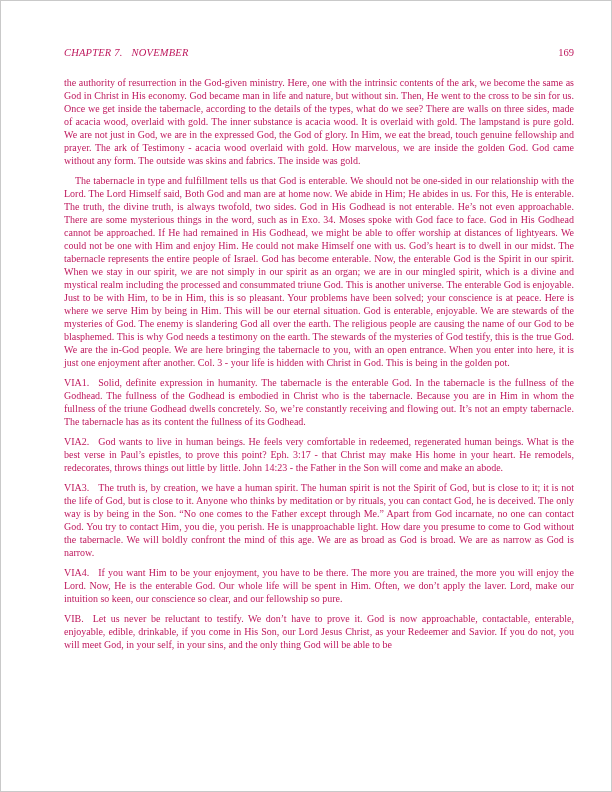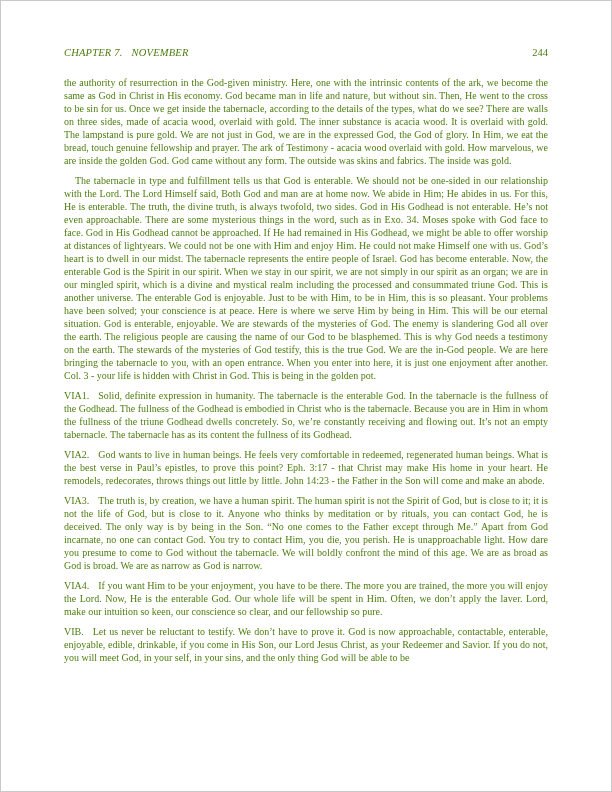--- a/index.html
+++ b/index.html
@@ -7,23 +7,23 @@
     padding: 0;
     background: #ffffff;
   }
   .page {
     position: relative;
     width: 612px;
     height: 792px;
     box-sizing: border-box;
     background: #ffffff;
     border: 1px solid #c9c9c9;
-    padding: 45px 63px 40px 63px;
+    padding: 45px 37px 40px 63px;
     font-family: "Liberation Serif", "DejaVu Serif", serif;
-    color: #4d7c0f;
+    color: #be185d;
     overflow: hidden;
   }
   .running-header {
     display: flex;
     justify-content: space-between;
     align-items: baseline;
     font-size: 10.5px;
     line-height: 13px;
   }
   .chapter-heading {
@@ -58,21 +58,21 @@
 </style>
 </head>
 <body>
 
 <div class="page">
 
   <div class="running-header">
     <div class="chapter-heading">
       <span>CHAPTER 7.</span><span class="chapter-title">NOVEMBER</span>
     </div>
-    <div class="page-number">244</div>
+    <div class="page-number">169</div>
   </div>
 
   <div class="content">
 
     <p class="first"><span>the authority of resurrection in the God-given ministry. Here, one with the intrinsic contents of the ark, we become the same as God in Christ in His economy. God became man in life and nature, but without sin. Then, He went to the cross to be sin for us. Once we get inside the tabernacle, according to the details of the types, what do we see? There are walls on three sides, made of acacia wood, overlaid with gold. The inner substance is acacia wood. It is overlaid with gold. The lampstand is pure gold. We are not just in God, we are in the expressed God, the God of glory. In Him, we eat the bread, touch genuine fellowship and prayer. The ark of Testimony - acacia wood overlaid with gold. How marvelous, we are inside the golden God. God came without any form. The outside was skins and fabrics. The inside was gold.</span></p>
 
     <p class="indent"><span>The tabernacle in type and fulfillment tells us that God is enterable. We should not be one-sided in our relationship with the Lord. The Lord Himself said, Both God and man are at home now. We abide in Him; He abides in us. For this, He is enterable. The truth, the divine truth, is always twofold, two sides. God in His Godhead is not enterable. He’s not even approachable. There are some mysterious things in the word, such as in Exo. 34. Moses spoke with God face to face. God in His Godhead cannot be approached. If He had remained in His Godhead, we might be able to offer worship at distances of lightyears. We could not be one with Him and enjoy Him. He could not make Himself one with us. God’s heart is to dwell in our midst. The tabernacle represents the entire people of Israel. God has become enterable. Now, the enterable God is the Spirit in our spirit. When we stay in our spirit, we are not simply in our spirit as an organ; we are in our mingled spirit, which is a divine and mystical realm including the processed and consummated triune God. This is another universe. The enterable God is enjoyable. Just to be with Him, to be in Him, this is so pleasant. Your problems have been solved; your conscience is at peace. Here is where we serve Him by being in Him. This will be our eternal situation. God is enterable, enjoyable. We are stewards of the mysteries of God. The enemy is slandering God all over the earth. The religious people are causing the name of our God to be blasphemed. This is why God needs a testimony on the earth. The stewards of the mysteries of God testify, this is the true God. We are the in-God people. We are here bringing the tabernacle to you, with an open entrance. When you enter into here, it is just one enjoyment after another. Col. 3 - your life is hidden with Christ in God. This is being in the golden pot.</span></p>
 
     <p><span class="para-label">VIA1.</span><span>Solid, definite expression in humanity. The tabernacle is the enterable God. In the tabernacle is the fullness of the Godhead. The fullness of the Godhead is embodied in Christ who is the tabernacle. Because you are in Him in whom the fullness of the triune Godhead dwells concretely. So, we’re constantly receiving and flowing out. It’s not an empty tabernacle. The tabernacle has as its content the fullness of its Godhead.</span></p>
 

